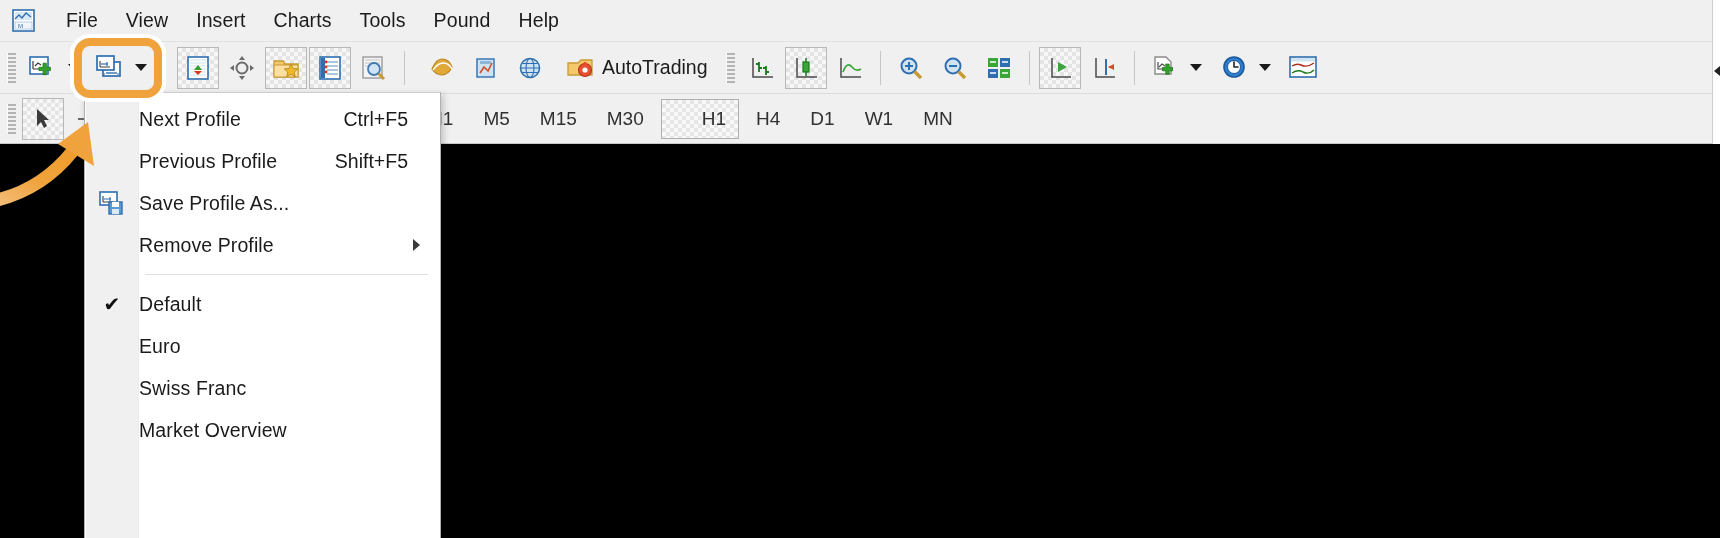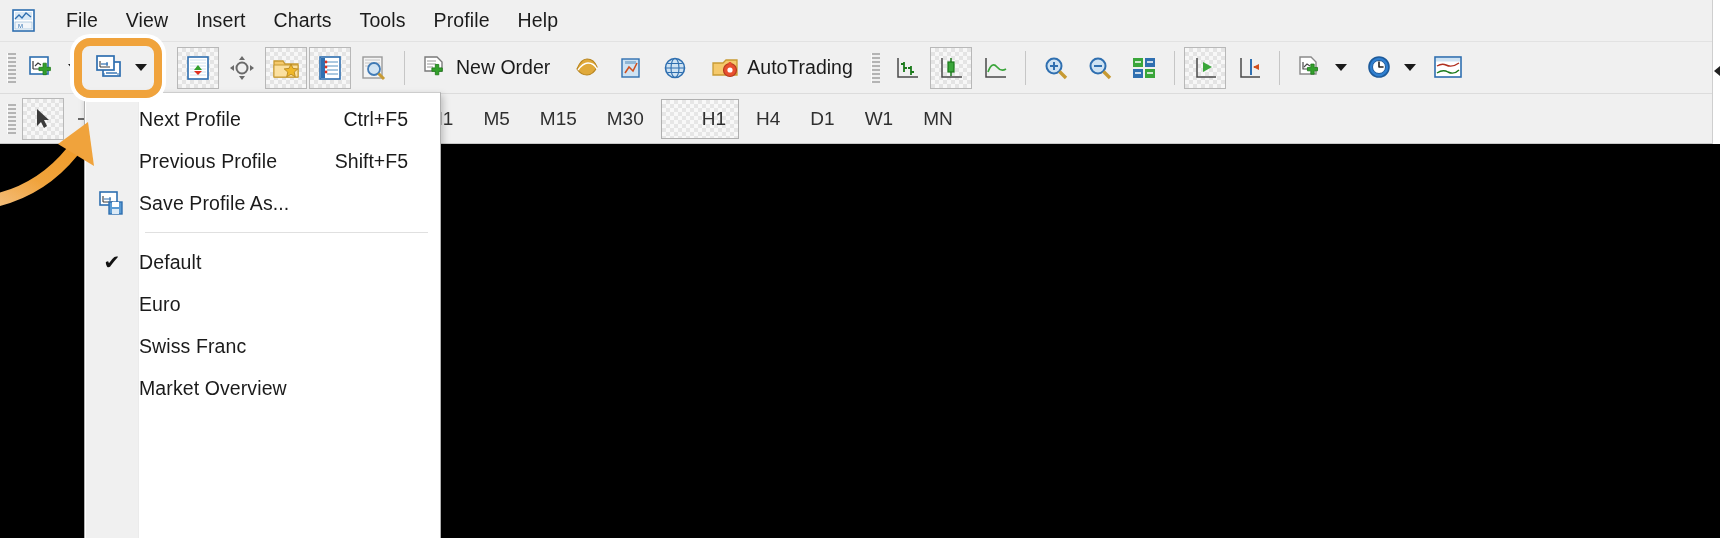--- a/index.html
+++ b/index.html
@@ -266,21 +266,21 @@
           <path d="M5 12 L9 8 L12 11 L16 6 L21 10" fill="none" stroke="#2f6fb0" stroke-width="1.3"></path>
           <rect x="5" y="15" width="17" height="7" fill="#f2f6fa" stroke="#9bbcd8" stroke-width=".7"></rect>
           <text x="8" y="21" font-size="6" fill="#2f6fb0" font-family="Liberation Sans, sans-serif">M</text>
         </svg>
       </div>
       <div class="menu-item first">File</div>
       <div class="menu-item">View</div>
       <div class="menu-item">Insert</div>
       <div class="menu-item">Charts</div>
       <div class="menu-item">Tools</div>
-      <div class="menu-item">Profile</div>
+      <div class="menu-item">Pound</div>
       <div class="menu-item">Help</div>
     </div>
 
     <div class="toolbar1">
       <div class="gripper"></div>
 
       <div class="tbtn">
         <svg width="30" height="30" viewBox="0 0 30 30">
           <rect x="2" y="4" width="18" height="17" fill="#fff" stroke="#2f6fb0" stroke-width="1.6"></rect>
           <path d="M5 16 L5 8 M5 16 L16 16" stroke="#3b3b3b" stroke-width="1.2"></path>
@@ -347,28 +347,20 @@
         <svg width="30" height="28" viewBox="0 0 30 28">
           <rect x="4" y="3" width="19" height="21" fill="#f4f4f4" stroke="#9a9a9a" stroke-width="1.4"></rect>
           <path d="M6 6 h15 M6 9 h15 M6 12 h15" stroke="#c4c4c4" stroke-width="1"></path>
           <circle cx="15" cy="15" r="6" fill="#cfe3f3" stroke="#2f6fb0" stroke-width="1.8" opacity=".9"></circle>
           <path d="M19.5 19.5 L25 25" stroke="#c79a33" stroke-width="3"></path>
         </svg>
       </div>
 
       <div class="tb-sep"></div>
 
-      <div class="tbtn wide">
-        <svg width="28" height="28" viewBox="0 0 28 28">
-          <path d="M4 3 h12 l5 5 v9 H4 z" fill="#ffffff" stroke="#7a7a7a" stroke-width="1.4"></path>
-          <path d="M6 7 h9 M6 10 h9 M6 13 h6" stroke="#9a9a9a" stroke-width="1.1"></path>
-          <path d="M15 15 h4 v-4 h4 v4 h4 v4 h-4 v4 h-4 v-4 h-4 z" transform="translate(-2,1) scale(.86)" fill="#33a02c" stroke="#1e7a1a" stroke-width="1"></path>
-        </svg>
-        <span class="tbtn-label">New Order</span>
-      </div>
 
       <div class="tbtn" style="margin-left:8px;">
         <svg width="28" height="26" viewBox="0 0 28 26">
           <path d="M4 14 q4 -10 10 -10 q7 0 10 8 q-4 8 -10 8 q-6 0 -10 -6 z" fill="#e0a93a" stroke="#b8851f" stroke-width="1.2"></path>
           <path d="M5 15 q5 -7 10 -7 q6 0 9 6" fill="none" stroke="#fff" stroke-width="1.3"></path>
         </svg>
       </div>
       <div class="tbtn">
         <svg width="28" height="26" viewBox="0 0 28 26">
           <rect x="5" y="4" width="17" height="18" fill="#cfe3f3" stroke="#2f6fb0" stroke-width="1.4"></rect>
@@ -565,20 +557,25 @@
             <path d="M7 10 h7 M13 8 v4" stroke="#2f6fb0" stroke-width="1.1"></path>
             <rect x="12" y="13" width="13" height="12" fill="#5a9bd4" stroke="#2f6fb0" stroke-width="1.4"></rect>
             <rect x="15" y="13" width="7" height="5" fill="#ffffff"></rect>
             <rect x="15" y="20" width="7" height="5" fill="#dceaf6"></rect>
           </svg>
         </div>
         <div class="dd-label">Save Profile As...</div>
         <div class="dd-accel"></div>
       </div>
 
+      <div class="dd-row">
+        <div class="dd-gut-cell"></div>
+        <div class="dd-label">Remove Profile</div>
+        <div class="dd-submenu-arrow"></div>
+      </div>
 
       <div class="dd-sep"></div>
 
       <div class="dd-row">
         <div class="dd-gut-cell">
           <span class="dd-check">✔</span>
         </div>
         <div class="dd-label">Default</div>
       </div>
 

